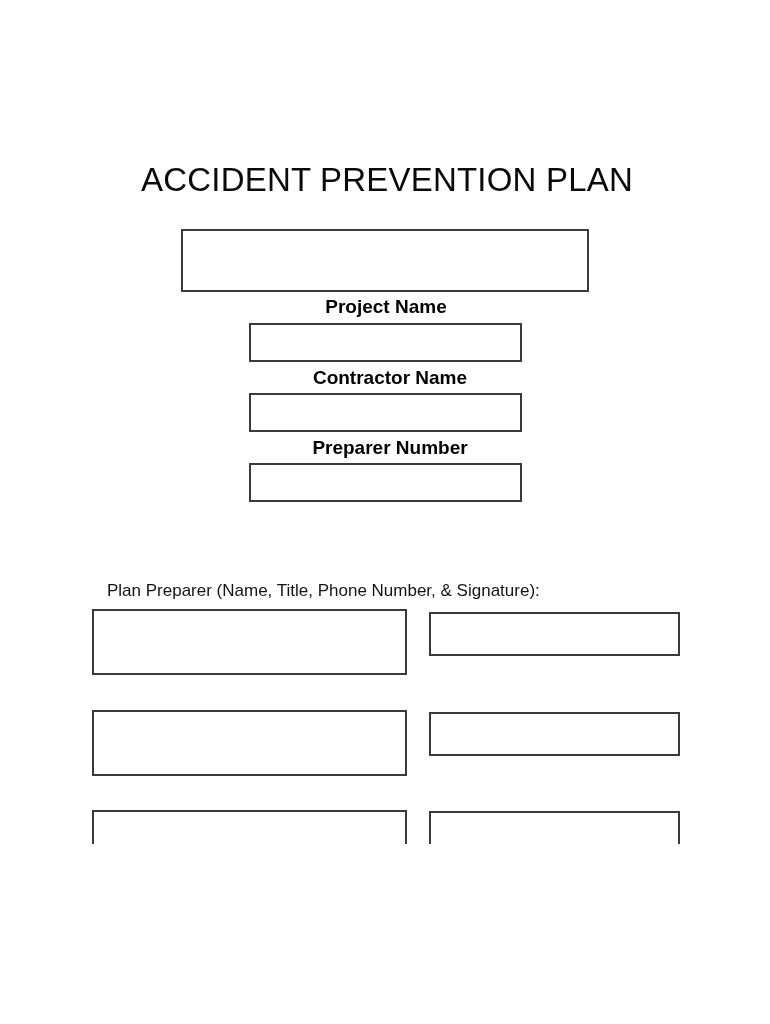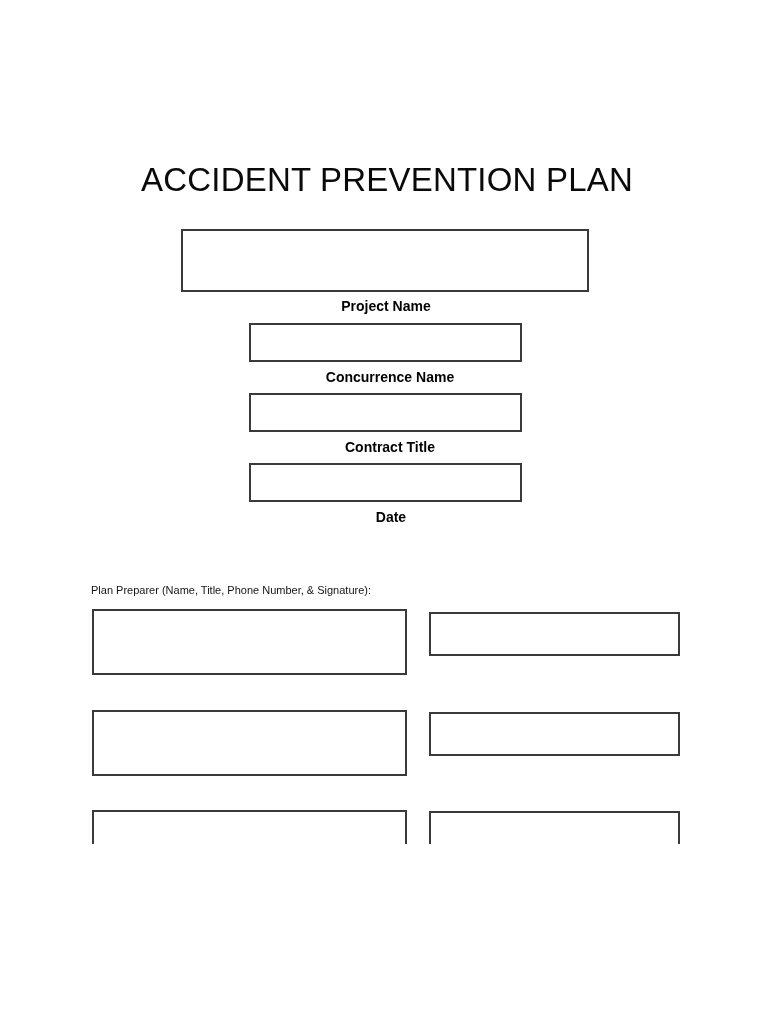--- a/index.html
+++ b/index.html
@@ -37,21 +37,21 @@
   .form-box {
     position: absolute;
     background: #ffffff;
     border: 2px solid #3a3a3a;
     box-sizing: border-box;
   }
 
   
   .box-caption {
     position: absolute;
-    font-size: 14px;
+    font-size: 19px;
     font-weight: bold;
     text-align: center;
     line-height: 17px;
     white-space: nowrap;
     color: #000000;
   }
 
   
   .box-project   { left: 181px; top: 229px; width: 408px; height: 63px; }
   .cap-project   { left: 186px; top: 298px; width: 400px; }
@@ -61,22 +61,22 @@
 
   .box-contract   { left: 249px; top: 393px; width: 273px; height: 39px; }
   .cap-contract   { left: 190px; top: 439px; width: 400px; }
 
   .box-date       { left: 249px; top: 463px; width: 273px; height: 39px; }
   .cap-date       { left: 191px; top: 509px; width: 400px; }
 
   
   .sig-label {
     position: absolute;
-    left: 91px;
-    font-size: 11px;
+    left: 107px;
+    font-size: 17px;
     font-weight: 400;
     line-height: 19px;
     white-space: nowrap;
     color: #141414;
   }
   .sig-box-left {
     position: absolute;
     left: 92px;
     width: 315px;
     height: 66px;
@@ -105,27 +105,26 @@
 <body>
 
 <div class="page">
 
   <div class="doc-title">ACCIDENT PREVENTION PLAN</div>
 
   <div class="form-box box-project"></div>
   <div class="box-caption cap-project">Project Name</div>
 
   <div class="form-box box-contractor"></div>
-  <div class="box-caption cap-contractor">Concurrence Name</div>
+  <div class="box-caption cap-contractor">Contractor Name</div>
 
   <div class="form-box box-contract"></div>
-  <div class="box-caption cap-contract">Contract Title</div>
+  <div class="box-caption cap-contract">Preparer Number</div>
 
   <div class="form-box box-date"></div>
-  <div class="box-caption cap-date">Date</div>
 
   <div class="sig-label lbl-preparer">Plan Preparer (Name, Title, Phone Number, &amp; Signature):</div>
   <div class="form-box sig-box-left boxl-preparer"></div>
   <div class="form-box sig-box-right boxr-preparer"></div>
 
   <div class="form-box sig-box-left boxl-approver"></div>
   <div class="form-box sig-box-right boxr-approver"></div>
 
   <div class="form-box sig-box-left boxl-concurrence"></div>
   <div class="form-box sig-box-right boxr-concurrence"></div>

